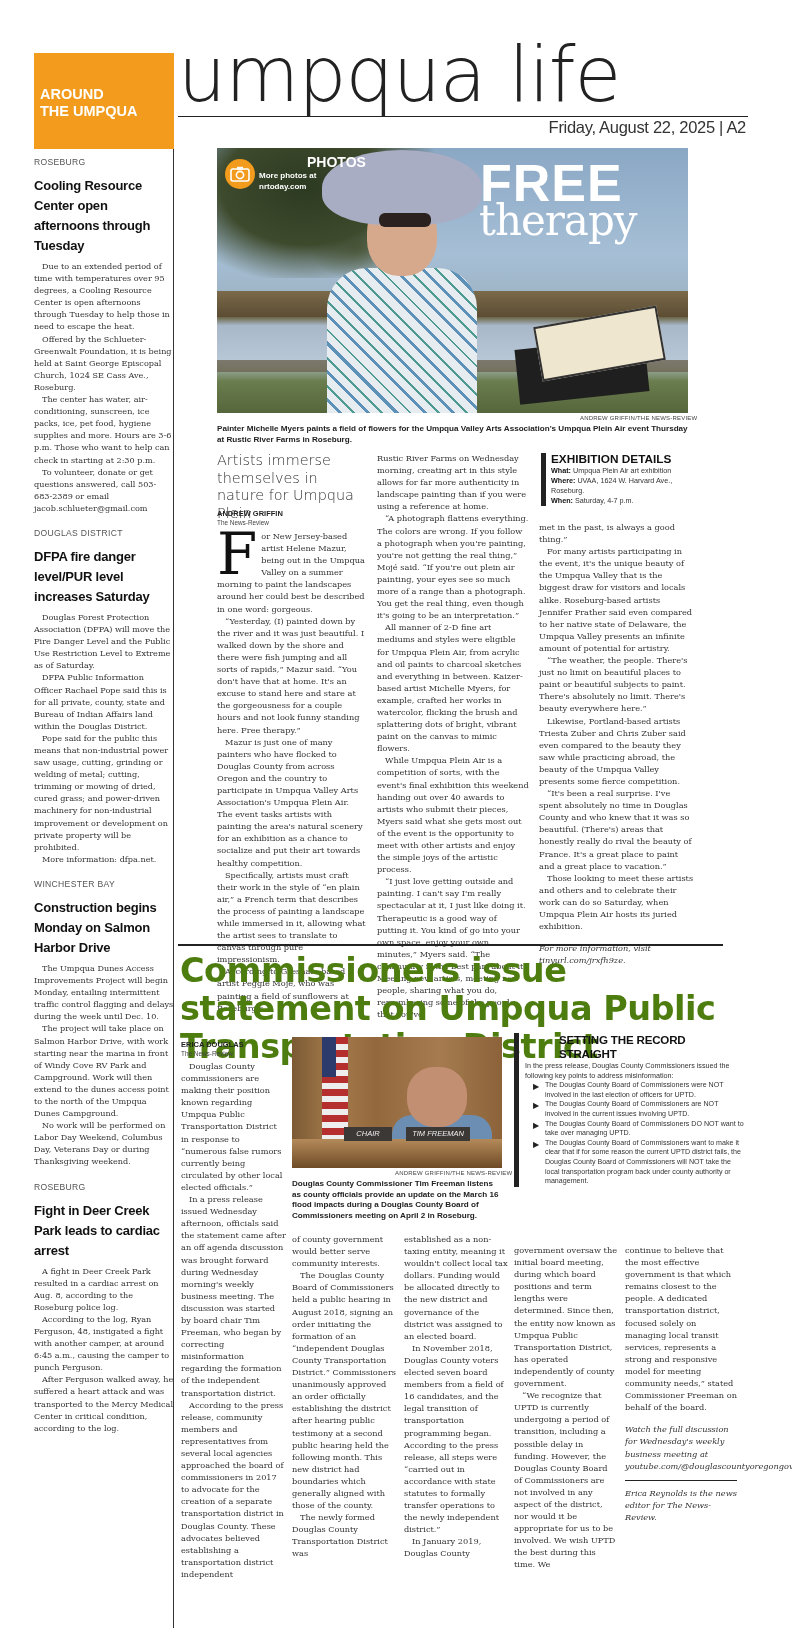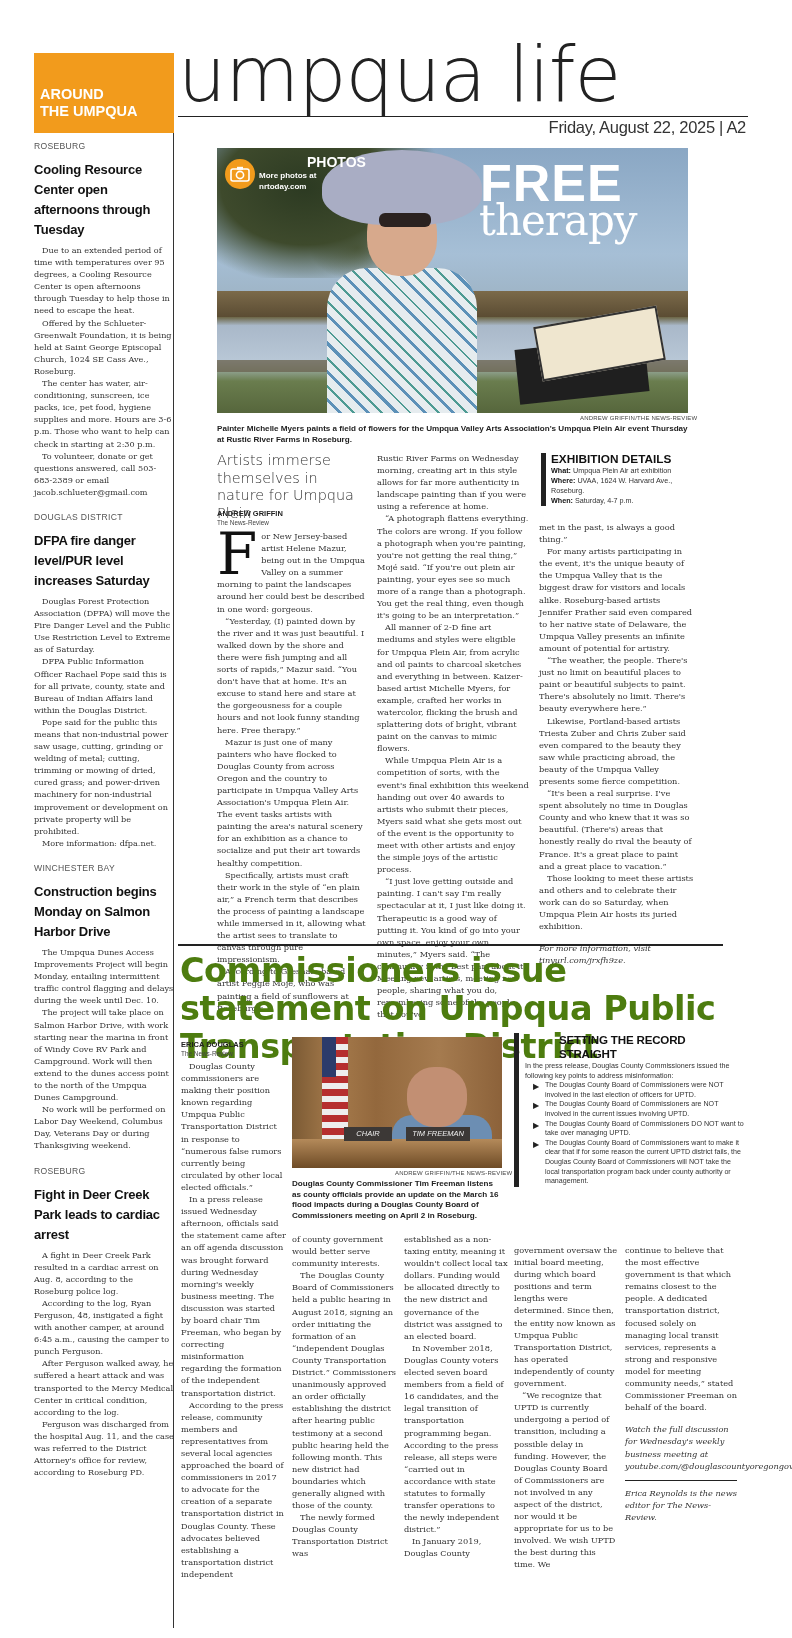--- a/index.html
+++ b/index.html
@@ -1,21 +1,21 @@
 <!DOCTYPE html>
 <html><head>
 <meta charset="utf-8">
 <style>
   * { box-sizing: border-box; margin: 0; padding: 0; }
   html, body { width: 792px; height: 1638px; background: #ffffff; overflow: hidden; }
   body { position: relative; font-family: "Liberation Serif", serif; color: #222; }
 
   
   .rail { position: absolute; left: 34px; top: 53px; width: 140px; }
-  .rail-banner { background: #f29b1c; height: 80px; padding: 33px 0 0 6px; color: #fff; font-family: "Liberation Sans", sans-serif; font-weight: bold; font-size: 14.5px; line-height: 17px; }
+  .rail-banner { background: #f29b1c; height: 96px; padding: 33px 0 0 6px; color: #fff; font-family: "Liberation Sans", sans-serif; font-weight: bold; font-size: 14.5px; line-height: 17px; }
   .rail-divider { position: absolute; left: 173px; top: 128px; width: 1px; height: 1500px; background: #333; }
   .brief { margin-top: 8px; }
   .kicker { font-family: "Liberation Sans", sans-serif; font-weight: normal; font-size: 8.6px; color: #555; letter-spacing: 0.3px; margin-bottom: 9px; }
   .brief-head { font-family: "Liberation Sans", sans-serif; font-weight: bold; font-size: 13px; line-height: 20px; color: #111; margin-bottom: 4px; letter-spacing: -0.2px; }
   .brief p, .col p { font-family: "DejaVu Serif", serif; font-size: 8.1px; line-height: 12.1px; color: #333; text-indent: 8px; }
   .brief + .brief { margin-top: 14px; }
 
   
   .masthead { position: absolute; left: 178px; top: 35px; font-family: "DejaVu Sans", sans-serif; font-weight: 200; font-size: 76px; line-height: 80px; letter-spacing: -1px; color: #222; font-stretch: condensed; }
   .masthead-rule { position: absolute; left: 178px; top: 116px; width: 570px; height: 1px; background: #222; }
@@ -115,21 +115,20 @@
     <p>The project will take place on Salmon Harbor Drive, with work starting near the marina in front of Windy Cove RV Park and Campground. Work will then extend to the dunes access point to the north of the Umpqua Dunes Campground.</p>
     <p>No work will be performed on Labor Day Weekend, Columbus Day, Veterans Day or during Thanksgiving weekend.</p>
   </div>
 
   <div class="brief">
     <div class="kicker">ROSEBURG</div>
     <div class="brief-head">Fight in Deer Creek Park leads to cardiac arrest</div>
     <p>A fight in Deer Creek Park resulted in a cardiac arrest on Aug. 8, according to the Roseburg police log.</p>
     <p>According to the log, Ryan Ferguson, 48, instigated a fight with another camper, at around 6:45 a.m., causing the camper to punch Ferguson.</p>
     <p>After Ferguson walked away, he suffered a heart attack and was transported to the Mercy Medical Center in critical condition, according to the log.</p>
-    <p>Ferguson was discharged from the hospital Aug. 11, and the case was referred to the District Attorney's office for review, according to Roseburg PD.</p>
   </div>
 </div>
 
 <div class="masthead">umpqua life</div>
 <div class="masthead-rule"></div>
 <div class="dateline">Friday, August 22, 2025 | A2</div>
 
 <div class="hero">
   <div class="tree"></div>
   <div class="rail1"></div>

